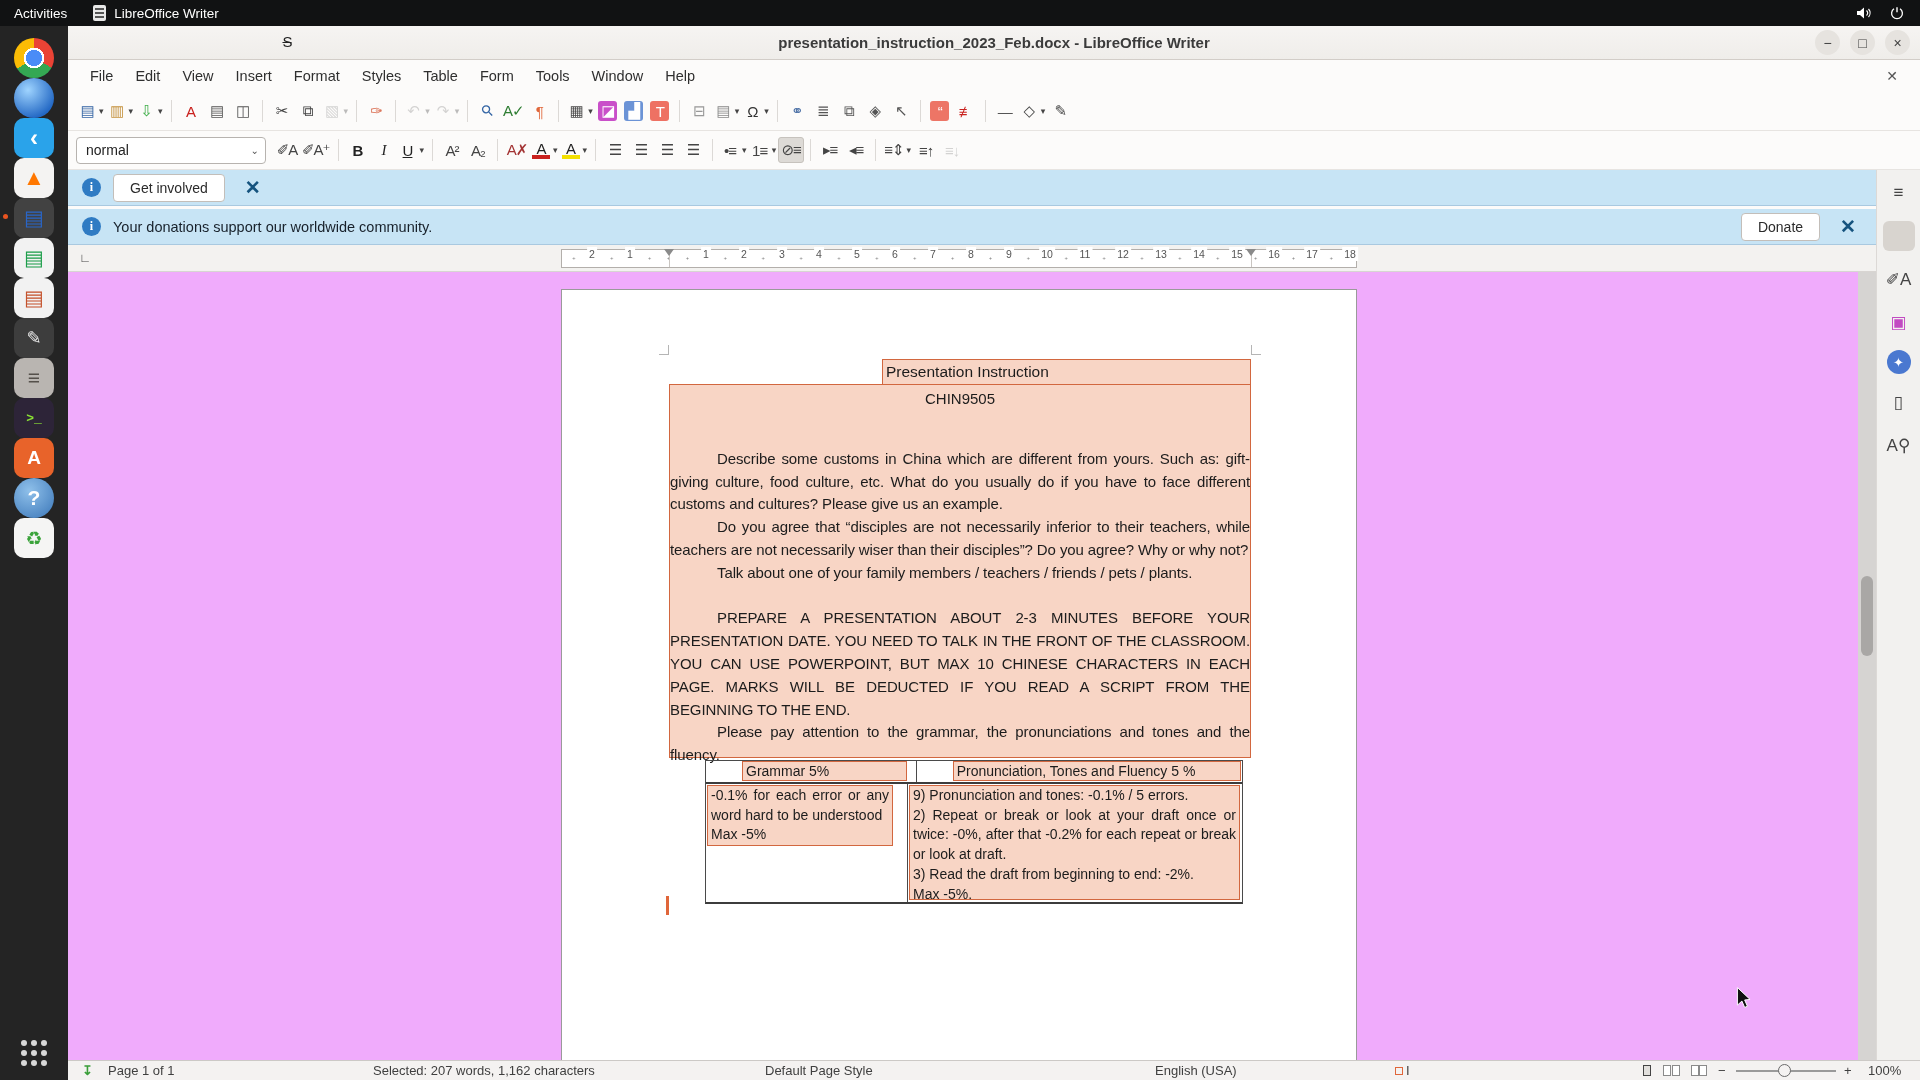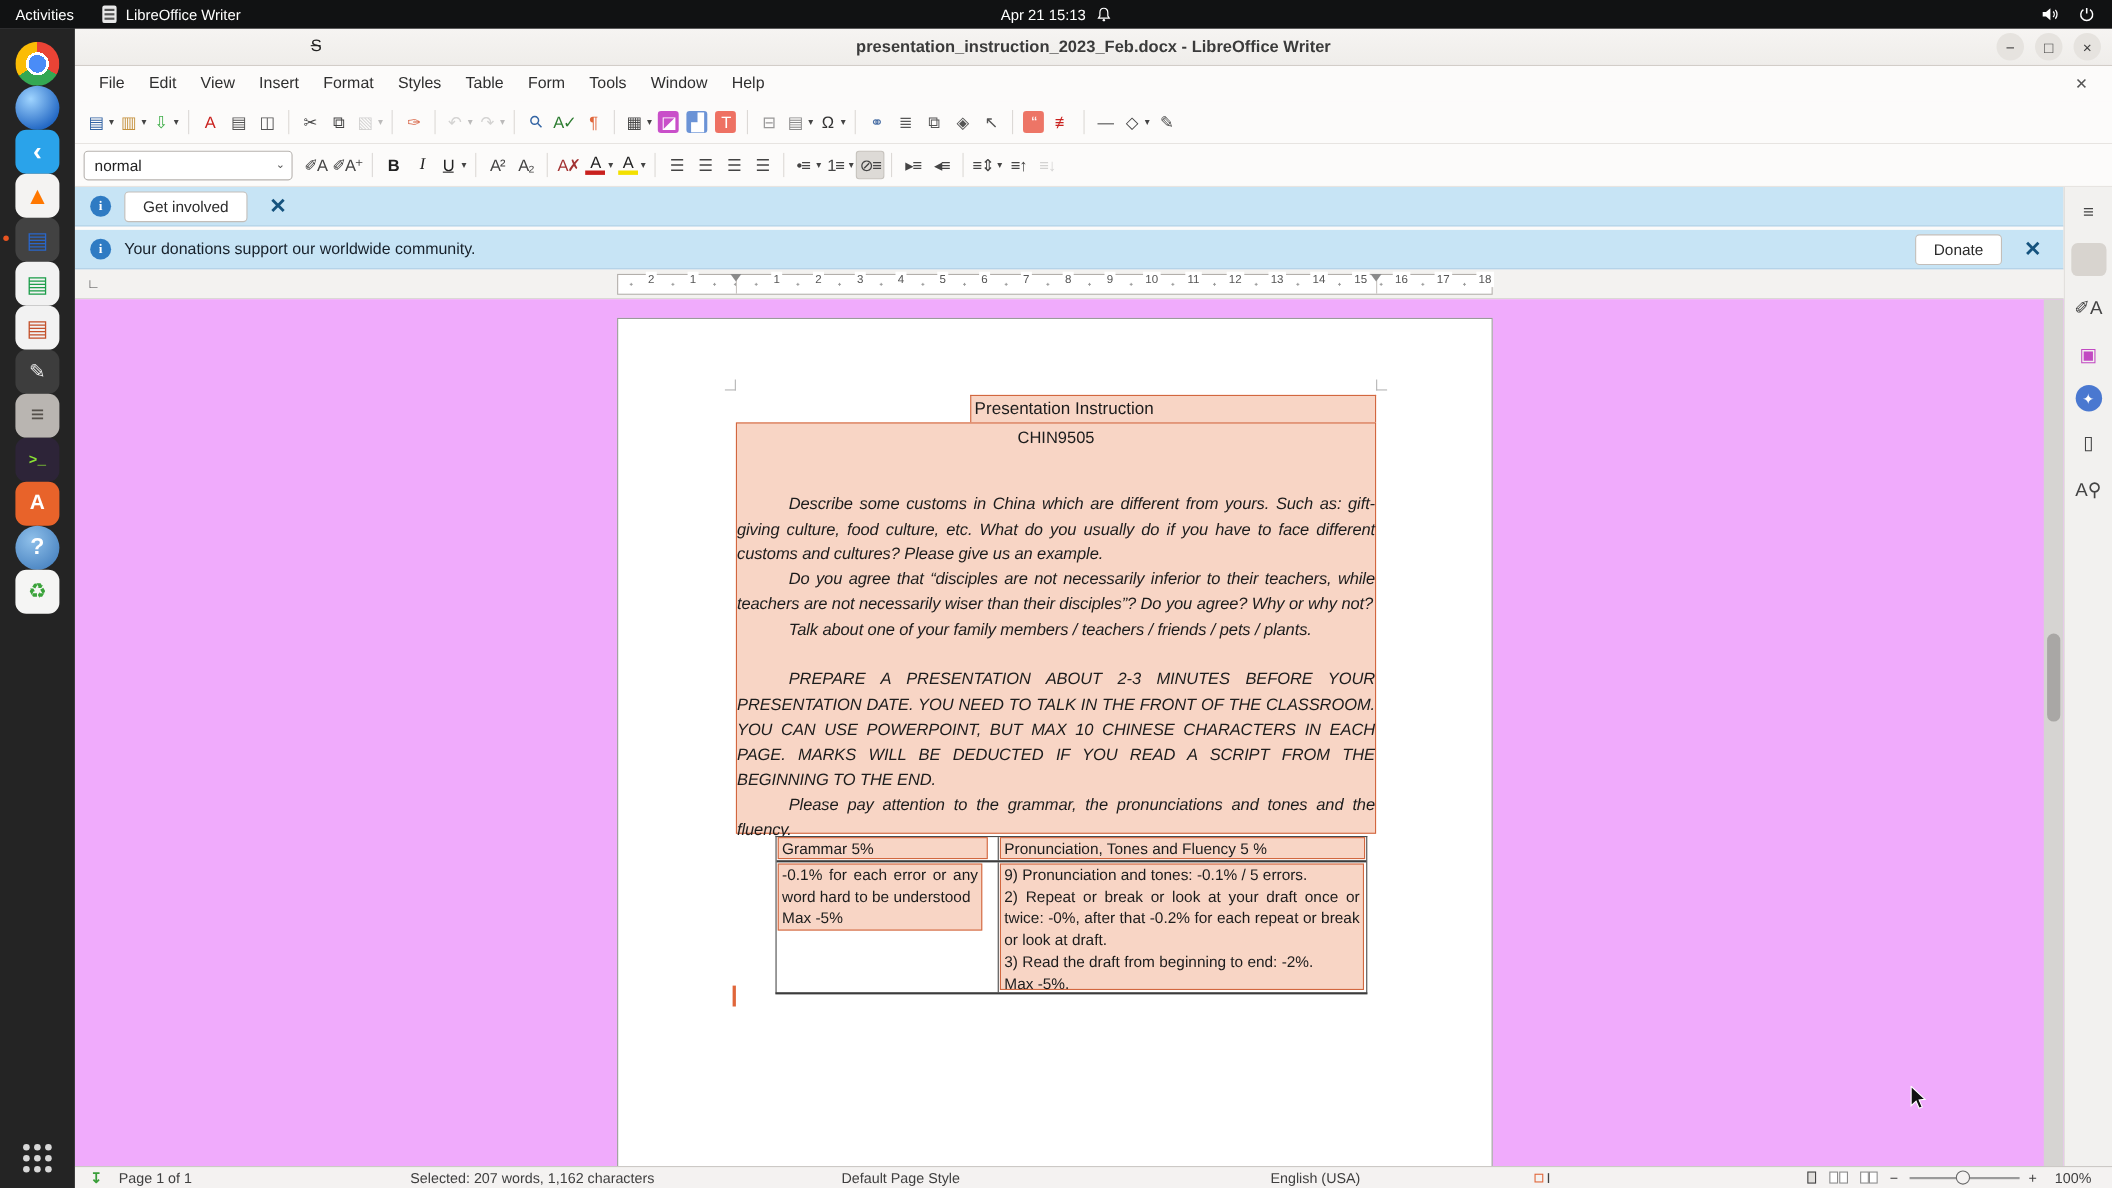--- a/index.html
+++ b/index.html
@@ -89,29 +89,29 @@
   
   .docarea { flex:1; background:#f0abfc; position:relative; overflow:hidden; }
   .page { position:absolute; left:493px; top:17px; width:796px; height:900px; background:#fff; border:1px solid #9a9a9a; }
   .crop { position:absolute; width:10px; height:10px; border-color:#b5b5b5; }
   .crop.tl { left:97px; top:55px; border-right:1px solid #b5b5b5; border-bottom:1px solid #b5b5b5; }
   .crop.tr { left:689px; top:55px; border-left:1px solid #b5b5b5; border-bottom:1px solid #b5b5b5; }
   .hl { background:#f8d5c5; border:1.5px solid #d2673f; }
   .hl-a { position:absolute; left:320px; top:69px; width:369px; height:25px; border-bottom:none; font-size:15.5px; color:#1c1c1c; padding:3px 0 0 3px; }
   .hl-b { position:absolute; left:107px; top:94px; width:582px; height:374px; font-size:15px; color:#1c1c1c; padding-top:3px; }
   .course { text-align:center; line-height:22.8px; margin-bottom:37px; }
-  .par { text-align:justify; text-indent:47px; line-height:22.8px; letter-spacing:-0.1px;font-style:italic; }
+  .par { text-align:justify; text-indent:47px; line-height:22.8px; letter-spacing:-0.1px; }
   .par.gap { margin-bottom:22.8px; }
   .dtable { position:absolute; left:143px; top:470px; width:538px; border:1.2px solid #4a4a4a; border-bottom:2.5px solid #3c3c3c; }
   .trow { display:flex; }
   .trow.thead { border-bottom:2.5px solid #3c3c3c; }
   .tcell { position:relative; }
   .tcell.c1 { width:202px; border-right:1.2px solid #4a4a4a; }
   .tcell.c2 { width:334px; }
-  .thead .tcell { height:21px; }
+  .thead .tcell { height:21px;margin-left:35px; }
   .tbodyr .tcell { height:118px; }
   .cellhdr { position:absolute; left:1px; top:0; right:9px; bottom:1px; font-size:14px; color:#1c1c1c; padding:1px 3px 0 3px; white-space:nowrap; overflow:hidden; }
   .tcell.c2 .cellhdr { right:1px; }
   .hl-part { position:absolute; left:1px; top:1px; width:186px; padding:0 3px; }
   .hl-full { position:absolute; left:1px; top:1px; right:2px; bottom:2px; padding:0 3px; }
   .cline { font-size:14px; line-height:19.7px; color:#1c1c1c; text-align:justify; }
   .changebar { position:absolute; left:104px; top:606px; width:2.5px; height:19px; background:#e0663a; }
 
   .scrollbar { position:absolute; right:0; top:0; bottom:0; width:18px; background:#d6d4d2; }
   .sthumb { position:absolute; left:3px; width:12px; top:304px; height:80px; border-radius:6px; background:#a9a7a5; }
@@ -135,27 +135,20 @@
   .zoomline { position:absolute; top:9px; width:100px; height:2px; background:#9a9a9a; }
   .zoomthumb { position:absolute; top:3px; width:13px; height:13px; border-radius:50%; border:1.5px solid #6a6a6a; background:#f4f2f1; }
   .znotch { position:absolute; top:5px; width:1.5px; height:9px; background:#9a9a9a; }
 
   .cursor { position:absolute; left:1734px; top:987px; z-index:99; }
 </style>
 </head>
 <body>
 
 <div class="topbar">
-  <div class="tb-center">
-    <span>Apr 21 15:13</span>
-    <svg class="tb-svg" width="13" height="14" viewBox="0 0 13 14">
-        <path d="M6.5 1.5c-2.3 0-3.6 1.7-3.6 4v3L1.6 10.5h9.8L10.1 8.5v-3c0-2.3-1.3-4-3.6-4z" fill="none" stroke="#fff" stroke-width="1.1"></path>
-        <circle cx="6.5" cy="12.3" r="1.1" fill="#fff"></circle>
-      </svg>
-  </div>
   <div class="tb-left">
     <span>Activities</span>
     <span class="tb-app">
       <span class="tb-appicon"></span>
       <span>LibreOffice Writer</span>
     </span>
   </div>
   <div class="tb-right">
     <svg class="tb-svg" width="16" height="14" viewBox="0 0 16 14">
         <path d="M1 5h3l4-3.4v10.8L4 9H1z" fill="#fff"></path>

